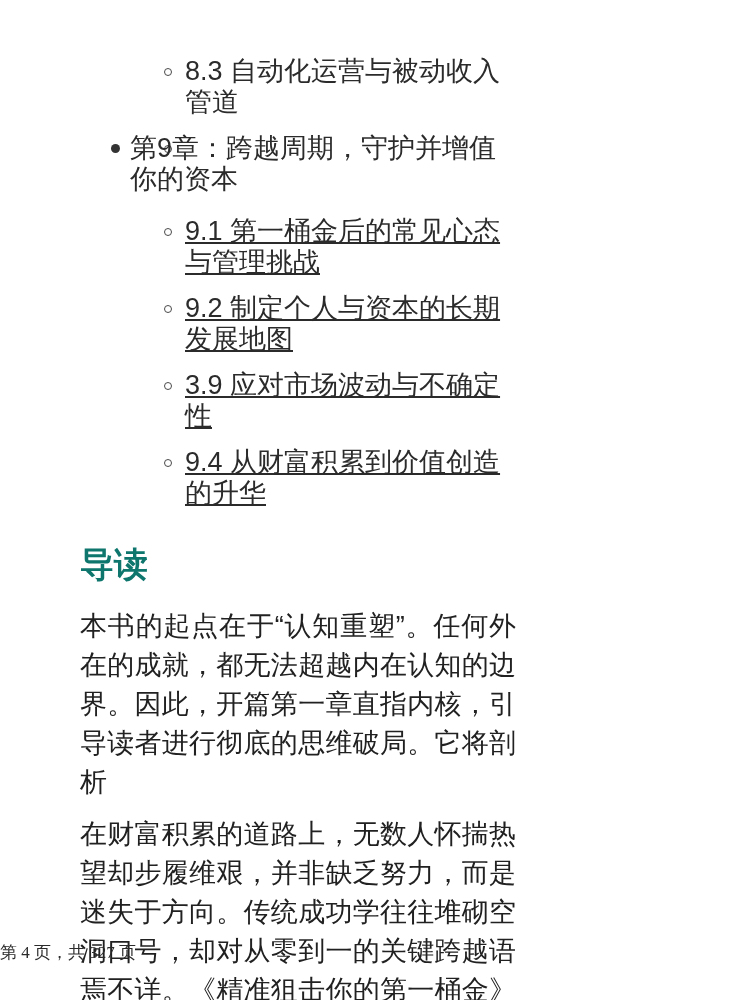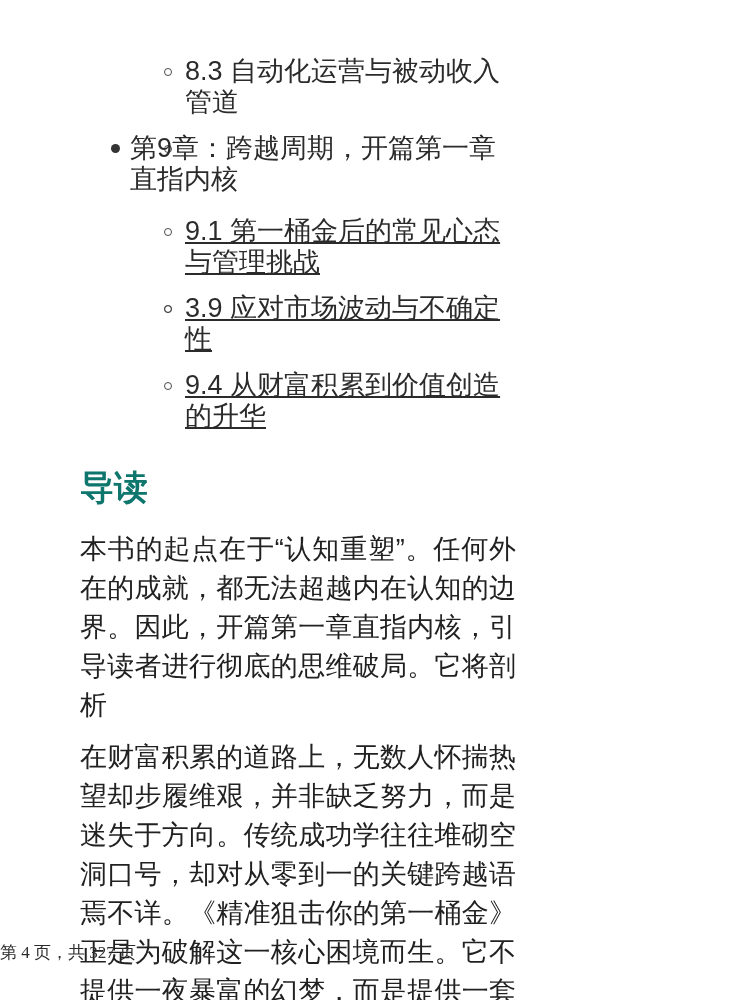--- a/index.html
+++ b/index.html
@@ -93,28 +93,29 @@
   <ul class="toc-list">
     <li class="toc-item depth2">
       <span class="marker circle"></span>
       <span class="toc-label">8.3 自动化运营与被动收入管道</span>
     </li>
     <li class="toc-item depth2">
       <span class="marker circle"></span>
     </li>
     <li class="toc-item chapter">
       <span class="marker dot"></span>
-      <span class="toc-label">第9章：跨越周期，开篇第一章直指内核</span>
+      <span class="toc-label">第9章：跨越周期，守护并增值你的资本</span>
       <ul class="toc-sublist">
         <li class="toc-item depth2">
           <span class="marker circle"></span>
           <span class="toc-label">9.1 第一桶金后的常见心态与管理挑战</span>
         </li>
         <li class="toc-item depth2">
           <span class="marker circle"></span>
+          <span class="toc-label">9.2 制定个人与资本的长期发展地图</span>
         </li>
         <li class="toc-item depth2">
           <span class="marker circle"></span>
           <span class="toc-label">3.9 应对市场波动与不确定性</span>
         </li>
         <li class="toc-item depth2">
           <span class="marker circle"></span>
           <span class="toc-label">9.4 从财富积累到价值创造的升华</span>
         </li>
       </ul>

